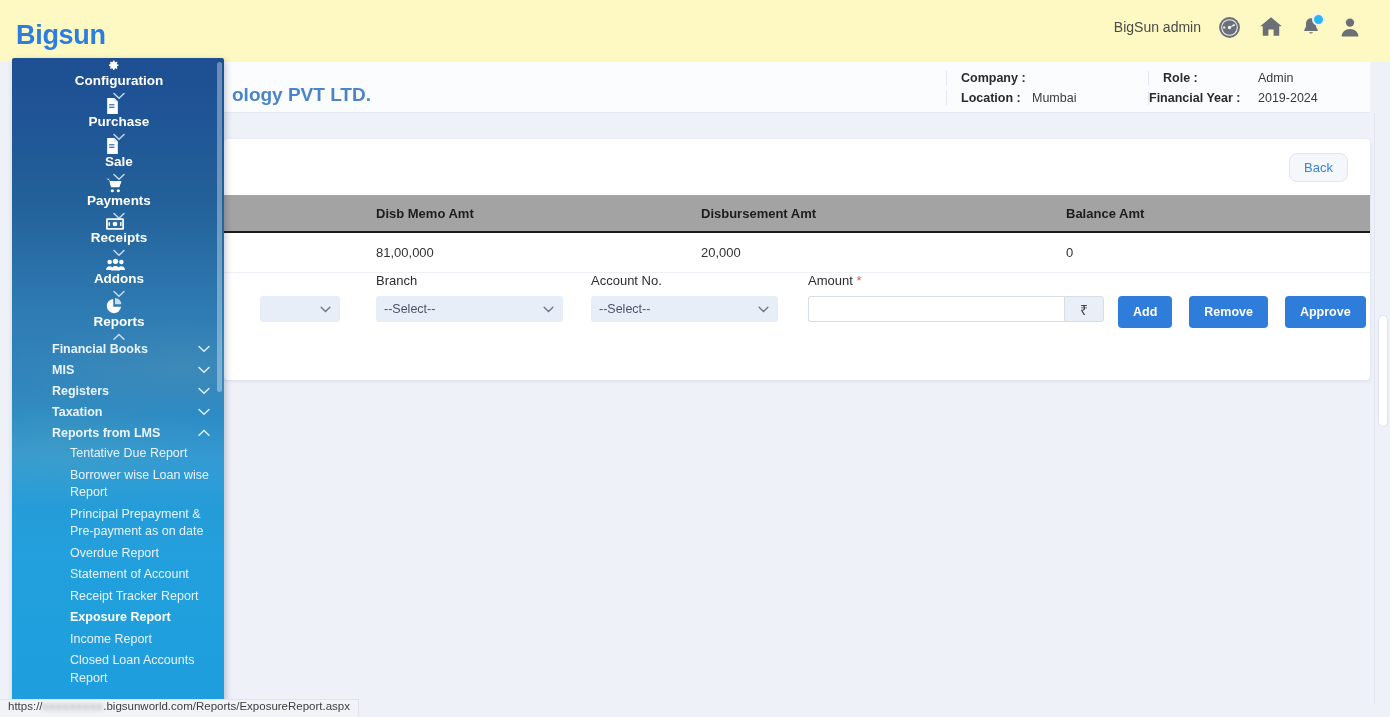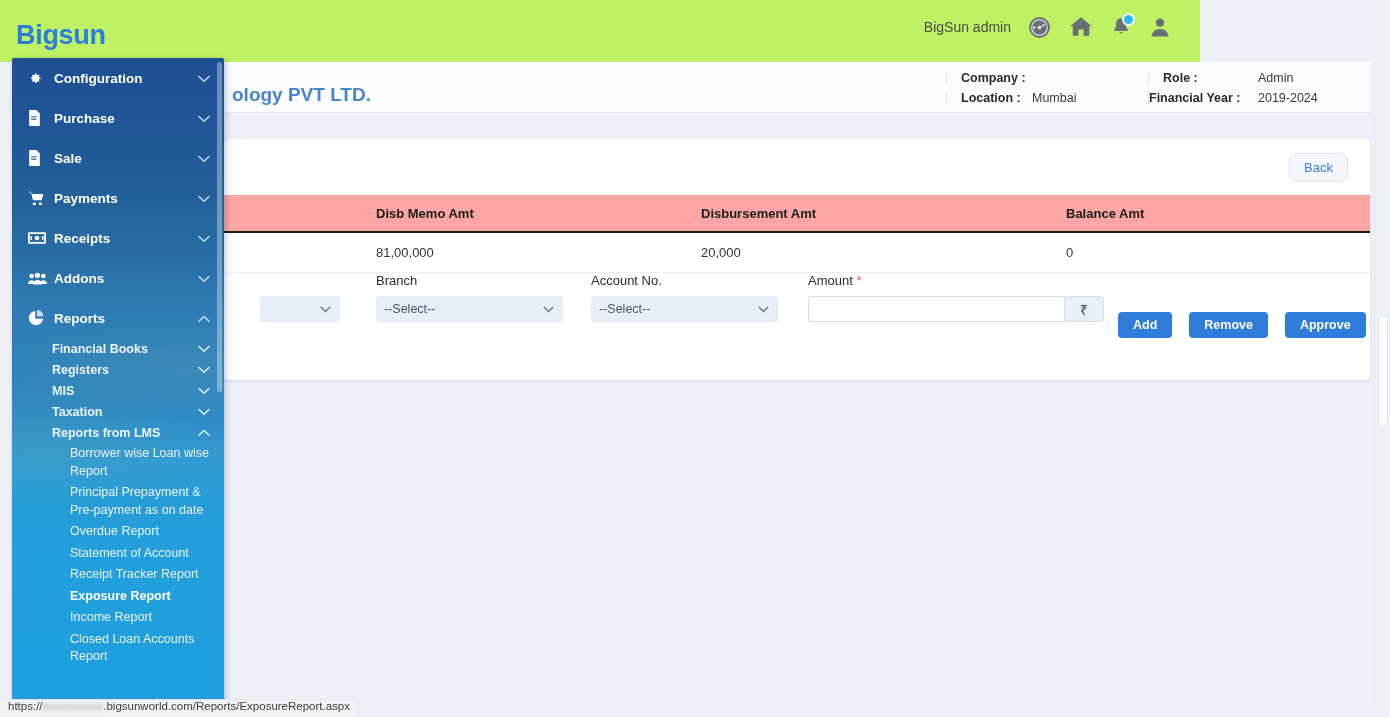--- a/index.html
+++ b/index.html
@@ -5,22 +5,22 @@
   * { box-sizing: border-box; margin: 0; padding: 0; }
   html, body {
     width: 1390px; height: 717px;
     font-family: "Liberation Sans", sans-serif;
     background: #eef1f8;
     overflow: hidden;
   }
 
   
   #topbar {
-    position: absolute; left: 0; top: 0; width: 1200px; height: 62px;
-    background: #bef264;
+    position: absolute; left: 0; top: 0; width: 1390px; height: 62px;
+    background: #fef9c3;
   }
   #brand {
     position: absolute; left: 16px; top: 20px;
     font-size: 27px; font-weight: bold; color: #2b7de0;
     letter-spacing: -0.3px;
   }
   #topright {
     position: absolute; right: 28px; top: 14px;
     display: flex; align-items: center; gap: 16px;
   }
@@ -69,21 +69,21 @@
     padding: 6px 14px; font-size: 13px;
     color: #3b82d4; background: #f4f7fc;
     border: 1px solid #dfe7f3; border-radius: 8px;
     cursor: pointer;
   }
 
   
   #tbl { position: absolute; left: 0; top: 56px; width: 1146px; }
   #thead {
     display: grid; grid-template-columns: 152px 325px 365px 304px;
-    background: #fca5a5; height: 38px; align-items: center;
+    background: #a3a3a3; height: 38px; align-items: center;
     border-bottom: 2px solid #1b1b1b;
   }
   #thead div { font-size: 13px; font-weight: bold; color: #1d1d1d; }
   #trow {
     display: grid; grid-template-columns: 152px 325px 365px 304px;
     height: 40px; align-items: center;
     border-bottom: 1px solid #edf0f5;
   }
   #trow div { font-size: 13px; color: #333; }
 
@@ -113,23 +113,23 @@
     background: #fff; font-size: 12.5px; padding: 0 8px;
     font-family: "Liberation Sans", sans-serif; outline: none;
   }
   .rupee {
     width: 40px; height: 26px; background: #eaeff7;
     border: 1px solid #d8dee8; border-radius: 0 3px 3px 0;
     display: flex; align-items: center; justify-content: center;
     font-size: 14px; color: #3c4452;
   }
   .btn {
-    height: 26px; padding: 0 15px; border: none; border-radius: 4px;
+    height: 32px; padding: 0 15px; border: none; border-radius: 4px;
     background: #2e7ddb; color: #fff; font-size: 12.5px; font-weight: bold;
-    cursor: pointer; font-family: "Liberation Sans", sans-serif; margin-top: 16px;
+    cursor: pointer; font-family: "Liberation Sans", sans-serif;
   }
 
   
   #sidebar {
     position: absolute; left: 12px; top: 58px;
     width: 212px; height: 645px;
     background: linear-gradient(180deg,
        #1d4f92 0%, #1f5496 8%, #236099 22%, #2f7cb4 40%,
        #2f86bf 52%, #269ad6 66%, #22a0dd 78%, #1e9ede 100%);
     border-radius: 2px 2px 0 0;
@@ -142,20 +142,21 @@
       radial-gradient(ellipse 220px 90px at 20% 60%, rgba(120,180,150,.13), transparent 70%),
       radial-gradient(ellipse 260px 70px at 80% 48%, rgba(180,200,160,.10), transparent 70%),
       linear-gradient(180deg, rgba(255,255,255,0) 55%, rgba(255,255,255,.05) 62%, rgba(255,255,255,0) 70%);
     pointer-events: none;
   }
   .nav-item {
     position: relative; display: flex; align-items: center;
     height: 40px; padding: 0 14px 0 16px; color: #fff;
     font-size: 13.5px; font-weight: bold; cursor: pointer;
     z-index: 2;
+    flex-direction: column;
   }
   .nav-item .ni-icon { width: 26px; display: flex; align-items: center; }
   .nav-item .ni-label { flex: 1; }
   .nav-item .ni-chev { opacity: .85; }
 
   .sub-item {
     position: relative; display: flex; align-items: center;
     height: 21px; padding: 0 14px 0 40px;
     color: #eaf4fd; font-size: 12.5px; font-weight: bold;
     cursor: pointer; z-index: 2;
@@ -462,29 +463,29 @@
 
   <div class="sub-item">
     <span class="si-label">Financial Books</span>
     <span>
       <svg width="12" height="8" viewBox="0 0 12 8">
           <path d="M1 1.5 L6 6.3 L11 1.5" stroke="#dfeefb" stroke-width="1.5" fill="none" stroke-linecap="round"></path>
         </svg>
     </span>
   </div>
   <div class="sub-item">
+    <span class="si-label">MIS</span>
+    <span>
+      <svg width="12" height="8" viewBox="0 0 12 8">
+          <path d="M1 1.5 L6 6.3 L11 1.5" stroke="#dfeefb" stroke-width="1.5" fill="none" stroke-linecap="round"></path>
+        </svg>
+    </span>
+  </div>
+  <div class="sub-item">
     <span class="si-label">Registers</span>
-    <span>
-      <svg width="12" height="8" viewBox="0 0 12 8">
-          <path d="M1 1.5 L6 6.3 L11 1.5" stroke="#dfeefb" stroke-width="1.5" fill="none" stroke-linecap="round"></path>
-        </svg>
-    </span>
-  </div>
-  <div class="sub-item">
-    <span class="si-label">MIS</span>
     <span>
       <svg width="12" height="8" viewBox="0 0 12 8">
           <path d="M1 1.5 L6 6.3 L11 1.5" stroke="#dfeefb" stroke-width="1.5" fill="none" stroke-linecap="round"></path>
         </svg>
     </span>
   </div>
   <div class="sub-item">
     <span class="si-label">Taxation</span>
     <span>
       <svg width="12" height="8" viewBox="0 0 12 8">
@@ -494,20 +495,21 @@
   </div>
   <div class="sub-item">
     <span class="si-label">Reports from LMS</span>
     <span>
       <svg width="12" height="8" viewBox="0 0 12 8">
           <path d="M1 6.3 L6 1.5 L11 6.3" stroke="#dfeefb" stroke-width="1.5" fill="none" stroke-linecap="round"></path>
         </svg>
     </span>
   </div>
 
+  <div class="leaf-item">Tentative Due Report</div>
   <div class="leaf-item">Borrower wise Loan wise Report</div>
   <div class="leaf-item">Principal Prepayment &amp; Pre-payment as on date</div>
   <div class="leaf-item">Overdue Report</div>
   <div class="leaf-item">Statement of Account</div>
   <div class="leaf-item">Receipt Tracker Report</div>
   <div class="leaf-item active">Exposure Report</div>
   <div class="leaf-item">Income Report</div>
   <div class="leaf-item">Closed Loan Accounts Report</div>
 
   <div id="sb-scroll">

